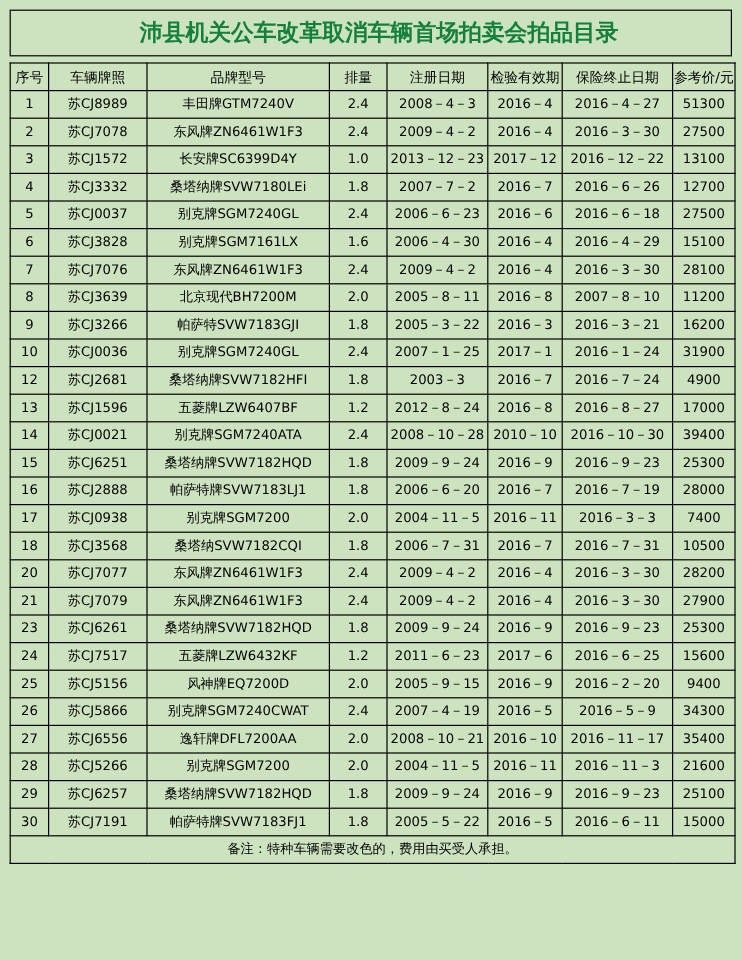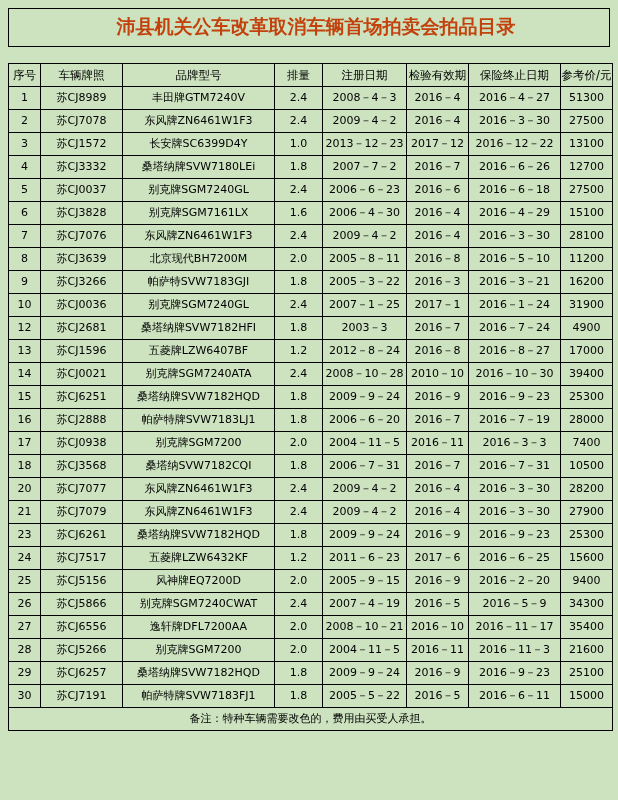--- a/index.html
+++ b/index.html
@@ -26,28 +26,28 @@
     background: #cde3c0;
     text-align: center;
     padding: 5px 0 6px 0;
     margin: 0 2px 5px 2px;
   }
   .title-bar .title-text {
     font-family: "DejaVu Sans", sans-serif;
     font-weight: bold;
     font-size: 19px;
     letter-spacing: 0px;
-    color: #c2410c;
+    color: #15803d;
     white-space: nowrap;
     margin-left: 14px;
   }
   table.grid {
     border-collapse: collapse;
     width: 604px;
-    margin: 16px 2px;
+    margin: 5px 2px;
     table-layout: fixed;
   }
   table.grid th, table.grid td {
     border: 1px solid #000;
     font-family: "DejaVu Sans", sans-serif;
     font-size: 11px;
     color: #000;
     text-align: center;
     vertical-align: middle;
     padding: 0;
@@ -188,21 +188,21 @@
           <td>2016－3－30</td>
           <td>28100</td>
         </tr>
         <tr>
           <td>8</td>
           <td class="plate">苏CJ3639</td>
           <td class="model">北京现代BH7200M</td>
           <td>2.0</td>
           <td>2005－8－11</td>
           <td>2016－8</td>
-          <td>2016－5－10</td>
+          <td>2007－8－10</td>
           <td>11200</td>
         </tr>
         <tr>
           <td>9</td>
           <td class="plate">苏CJ3266</td>
           <td class="model">帕萨特SVW7183GJI</td>
           <td>1.8</td>
           <td>2005－3－22</td>
           <td>2016－3</td>
           <td>2016－3－21</td>

